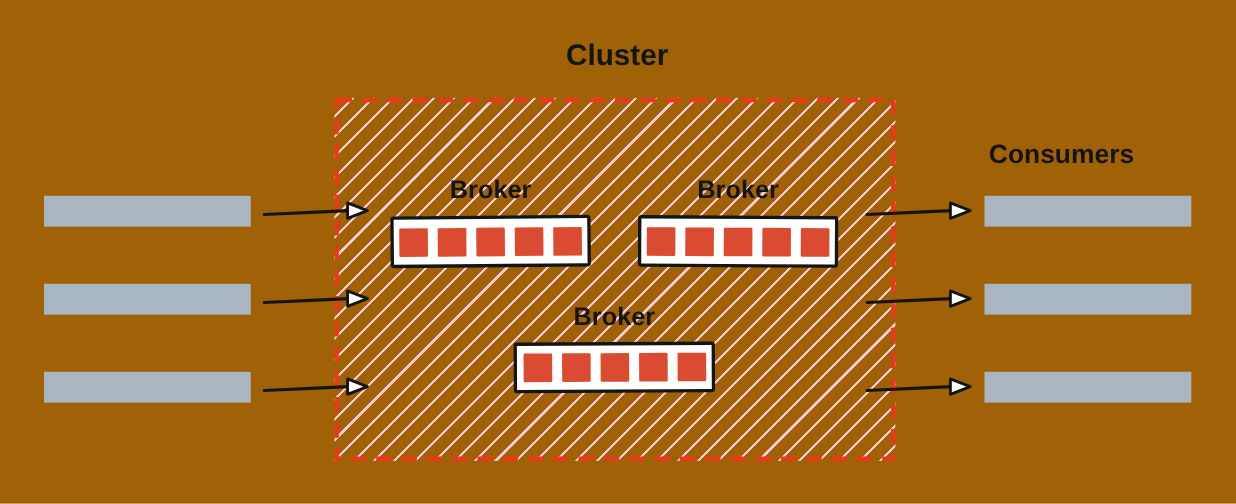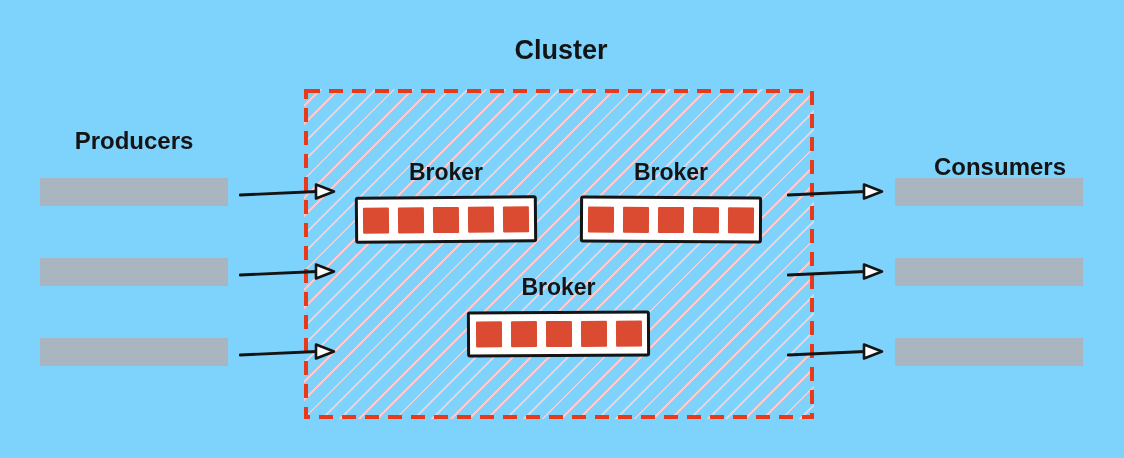--- a/index.html
+++ b/index.html
@@ -10,34 +10,34 @@
     --ink-black: #141414;
   }
   * { margin: 0; padding: 0; box-sizing: border-box; }
   html, body { background: #ffffff; }
   body { font-family: "Liberation Sans", sans-serif; color: var(--ink-black); }
 
   .canvas {
     position: relative;
     width: 1124px;
     height: 458px;
-    background: #7dd3fc;
+    background: #a16207;
     overflow: hidden;
   }
 
   .label {
     position: absolute;
     font-weight: 600;
     color: var(--ink-black);
     text-align: center;
     white-space: nowrap;
   }
   .cluster-label   { left: 456px; top: 33px;  width: 210px; font-size: 27px; line-height: 34px; }
   .producers-label { left: 40px;  top: 126px; width: 188px; font-size: 24px; line-height: 30px; }
-  .consumers-label { left: 906px; top: 126px; width: 188px; font-size: 24px; line-height: 30px; margin-top: 26px; }
+  .consumers-label { left: 871px; top: 126px; width: 188px; font-size: 24px; line-height: 30px; }
 
   .cluster-area {
     position: absolute;
     left: 304px; top: 89px;
     width: 510px; height: 330px;
     background:
       repeating-linear-gradient(135deg,
         rgba(255,255,255,0) 0px,
         rgba(255,255,255,0) 11px,
         var(--hatch-pink) 11px,
@@ -90,21 +90,20 @@
 <div class="canvas">
 
   <div class="label cluster-label">Cluster</div>
 
   <div class="cluster-area">
     <svg class="cluster-border" width="510" height="330" viewBox="0 0 510 330">
       <rect x="2" y="2" width="506" height="326" fill="none" stroke="var(--cluster-border-red)" stroke-width="4" stroke-dasharray="14 9"></rect>
     </svg>
   </div>
 
-  <div class="label producers-label">Producers</div>
   <div class="col producers-col">
       <div class="entity-bar"></div>
       <div class="entity-bar"></div>
       <div class="entity-bar"></div>
     </div>
 
   <div class="col arrows-left">
       <svg class="flow-arrow" width="98" height="28" viewBox="0 0 98 28">
         <line x1="1" y1="17" x2="78" y2="13.5" stroke="var(--ink-black)" stroke-width="2.8" stroke-linecap="round"></line>
         <polygon points="77,6.5 95,13.5 77,20.5" fill="#ffffff" stroke="var(--ink-black)" stroke-width="2.6" stroke-linejoin="round"></polygon>

